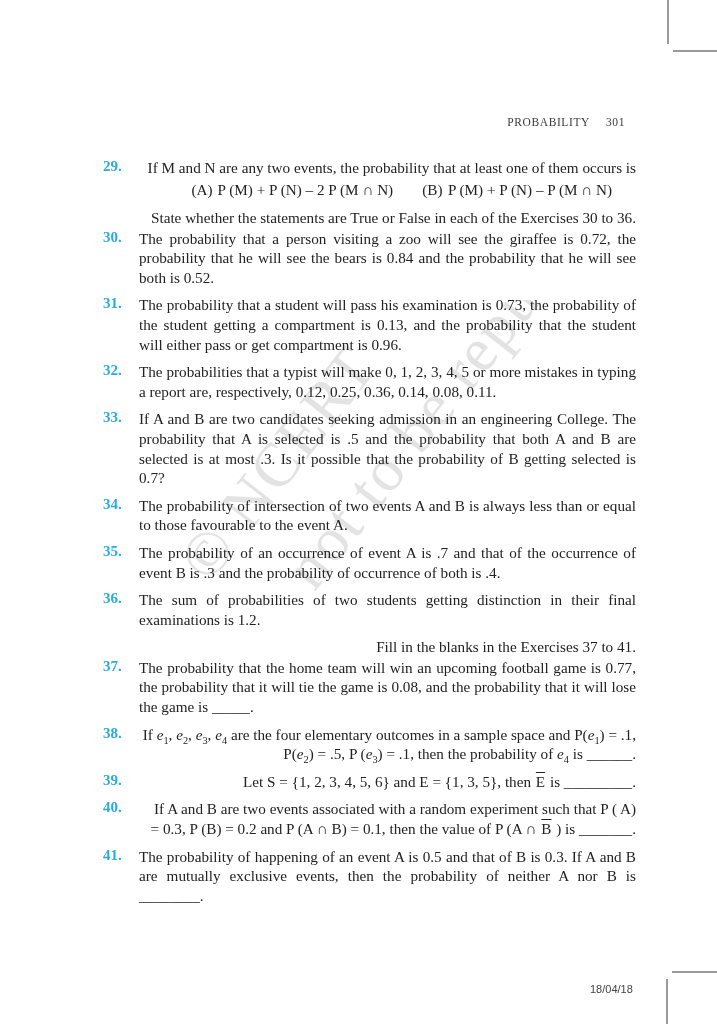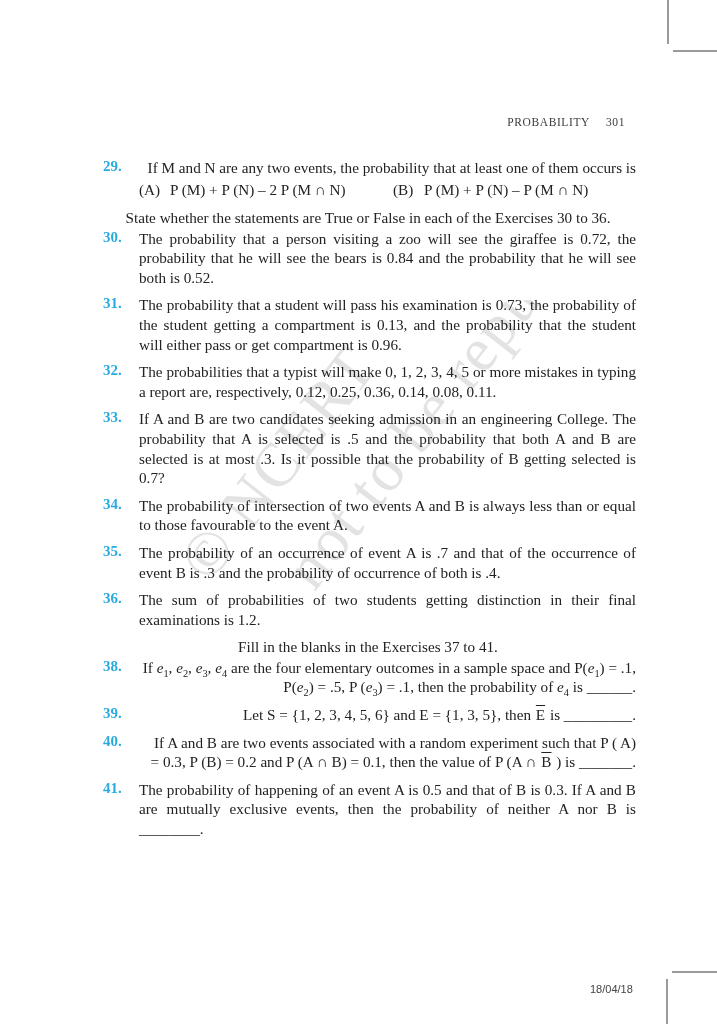--- a/index.html
+++ b/index.html
@@ -83,21 +83,21 @@
     position: absolute;
     left: 100px;
     top: 158px;
     width: 536px;
   }
 
   .lead-line {
     font-size: 15.2px;
     line-height: 19.5px;
     margin: 2px 0 1px 0;
-    text-align: center;
+    text-align: right;
   }
 
   .qrow {
     position: relative;
     padding-left: 39px;
     margin-bottom: 8px;
   }
   .qnum {
     position: absolute;
     left: 3px;
@@ -114,21 +114,21 @@
     text-align: justify;
     text-justify: inter-word;
   }
   .qtext.nojust { text-align: right; }
 
   .opts {
     margin-top: 2px;
     font-size: 15.2px;
     line-height: 20.5px;
   }
-  .opt-line { display: block; white-space: nowrap; }
+  .opt-line { display: block; white-space: nowrap; text-align: center; }
   .opt-a { display: inline-block; width: 254px; }
   .opt-b { display: inline-block; }
   .opt-tag { display: inline-block; width: 31px; }
 
   .ital { font-style: italic; }
   sub { font-size: 0.68em; line-height: 0; }
   .ovl {
     text-decoration: overline;
     padding: 0 1px;
   }
@@ -206,20 +206,24 @@
       <div class="qtext">The probability of an occurrence of event A is .7 and that of the occurrence of event B is .3 and the probability of occurrence of both is .4.</div>
     </div>
 
     <div class="qrow">
       <span class="qnum">36.</span>
       <div class="qtext">The sum of probabilities of two students getting distinction in their final examinations is 1.2.</div>
     </div>
 
     <p class="lead-line">Fill in the blanks in the Exercises 37 to 41.</p>
 
+    <div class="qrow">
+      <span class="qnum">37.</span>
+      <div class="qtext">The probability that the home team will win an upcoming football game is 0.77, the probability that it will tie the game is 0.08, and the probability that it will lose the game is _____.</div>
+    </div>
 
     <div class="qrow">
       <span class="qnum">38.</span>
       <div class="qtext nojust"><span>If </span><span class="ital">e</span><sub>1</sub><span>, </span><span class="ital">e</span><sub>2</sub><span>, </span><span class="ital">e</span><sub>3</sub><span>, </span><span class="ital">e</span><sub>4</sub><span> are the four elementary outcomes in a sample space and P(</span><span class="ital">e</span><sub>1</sub><span>) = .1, P(</span><span class="ital">e</span><sub>2</sub><span>) = .5, P (</span><span class="ital">e</span><sub>3</sub><span>) = .1, then the probability of </span><span class="ital">e</span><sub>4</sub><span> is ______.</span></div>
     </div>
 
     <div class="qrow">
       <span class="qnum">39.</span>
       <div class="qtext nojust"><span>Let S = {1, 2, 3, 4, 5, 6} and E = {1, 3, 5}, then </span><span class="ovl">E</span><span> is _________.</span></div>
     </div>

